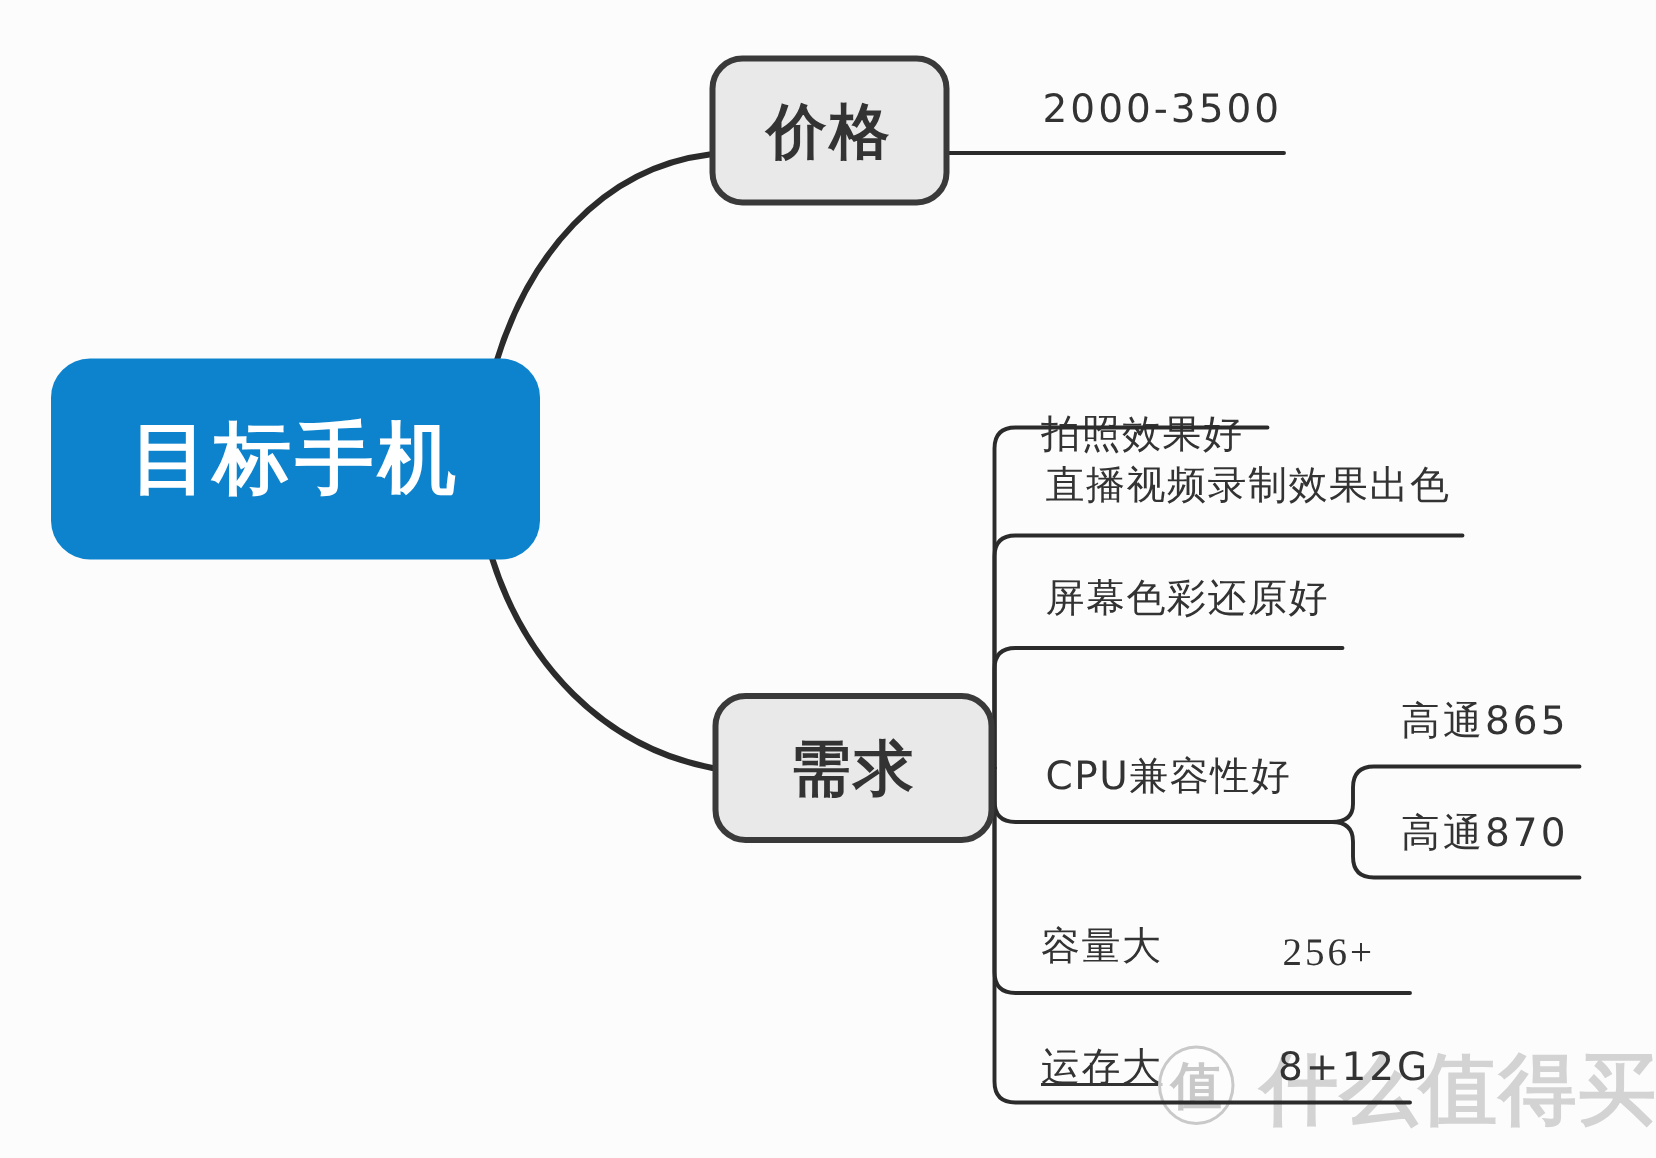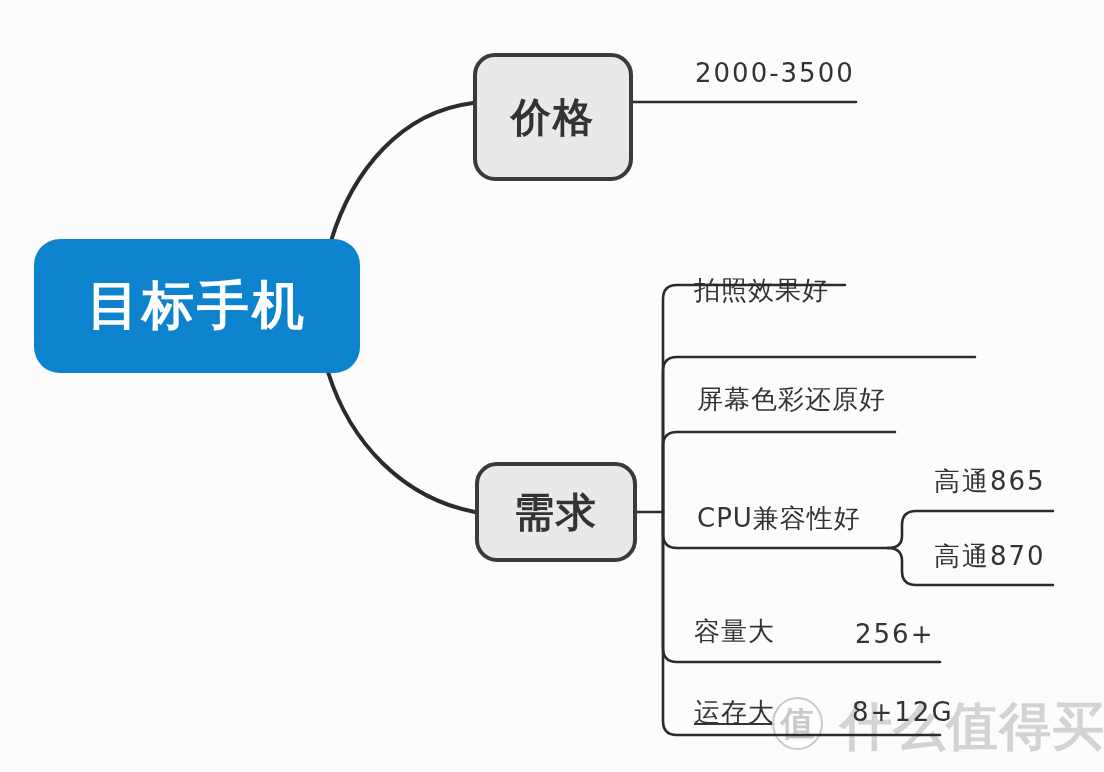--- a/index.html
+++ b/index.html
@@ -23,22 +23,22 @@
     left:34px;top:239px;width:326px;height:134px;
     background:var(--root-fill);border-radius:26px;
     color:var(--root-text);font-size:52px;font-weight:bold;letter-spacing:3px;
   }
   .node-topic{
     background:var(--node-fill);
     border:4px solid var(--node-border);
     border-radius:22px;
     color:var(--text);font-size:40px;font-weight:bold;letter-spacing:2px;
   }
-  .node-price{left:473px;top:53px;width:160px;height:128px;}
-  .node-needs{left:475px;top:462px;width:162px;height:100px;}
+  .node-price{left:473px;top:37px;width:160px;height:100px;}
+  .node-needs{left:475px;top:462px;width:188px;height:100px;}
 
   .leaf{
     position:absolute;z-index:2;color:var(--text);
     font-size:26px;line-height:1.15;white-space:nowrap;letter-spacing:1px;
   }
   .num{letter-spacing:2px;}
 
   .wm-badge{
     position:absolute;left:772px;top:697px;width:51px;height:53px;z-index:3;
     border:2.5px solid var(--watermark);border-radius:50%;
@@ -55,26 +55,27 @@
 </head>
 <body>
 
 <div class="canvas">
 
   <div class="wm-text">什么值得买</div>
 
   <div class="leaf num" style="left:695px;top:59px;">2000-3500</div>
 
   <div class="leaf" style="left:694px;top:236px;margin-top:40px;">拍照效果好</div>
+  <div class="leaf" style="left:697px;top:310px;">直播视频录制效果出色</div>
   <div class="leaf" style="left:697px;top:385px;">屏幕色彩还原好</div>
   <div class="leaf" style="left:697px;top:504px;">CPU兼容性好</div>
   <div class="leaf num" style="left:934px;top:467px;">高通865</div>
   <div class="leaf num" style="left:934px;top:542px;">高通870</div>
   <div class="leaf" style="left:694px;top:617px;">容量大</div>
-  <div class="leaf num" style="left:855px;top:620px;">256+</div>
+  <div class="leaf num" style="left:855px;top:620px;font-family:Liberation Serif, serif;">256+</div>
   <div class="leaf" style="left:694px;top:698px;text-decoration:underline;">运存大</div>
   <div class="leaf num" style="left:852px;top:698px;">8+12G</div>
 
   <div class="wm-badge">
     <span>值</span>
   </div>
 
   <svg class="links" width="1104" height="772" viewBox="0 0 1104 772">
 
     <path class="link main" d="M331,241 C352,172 400,112 473,103"></path>

